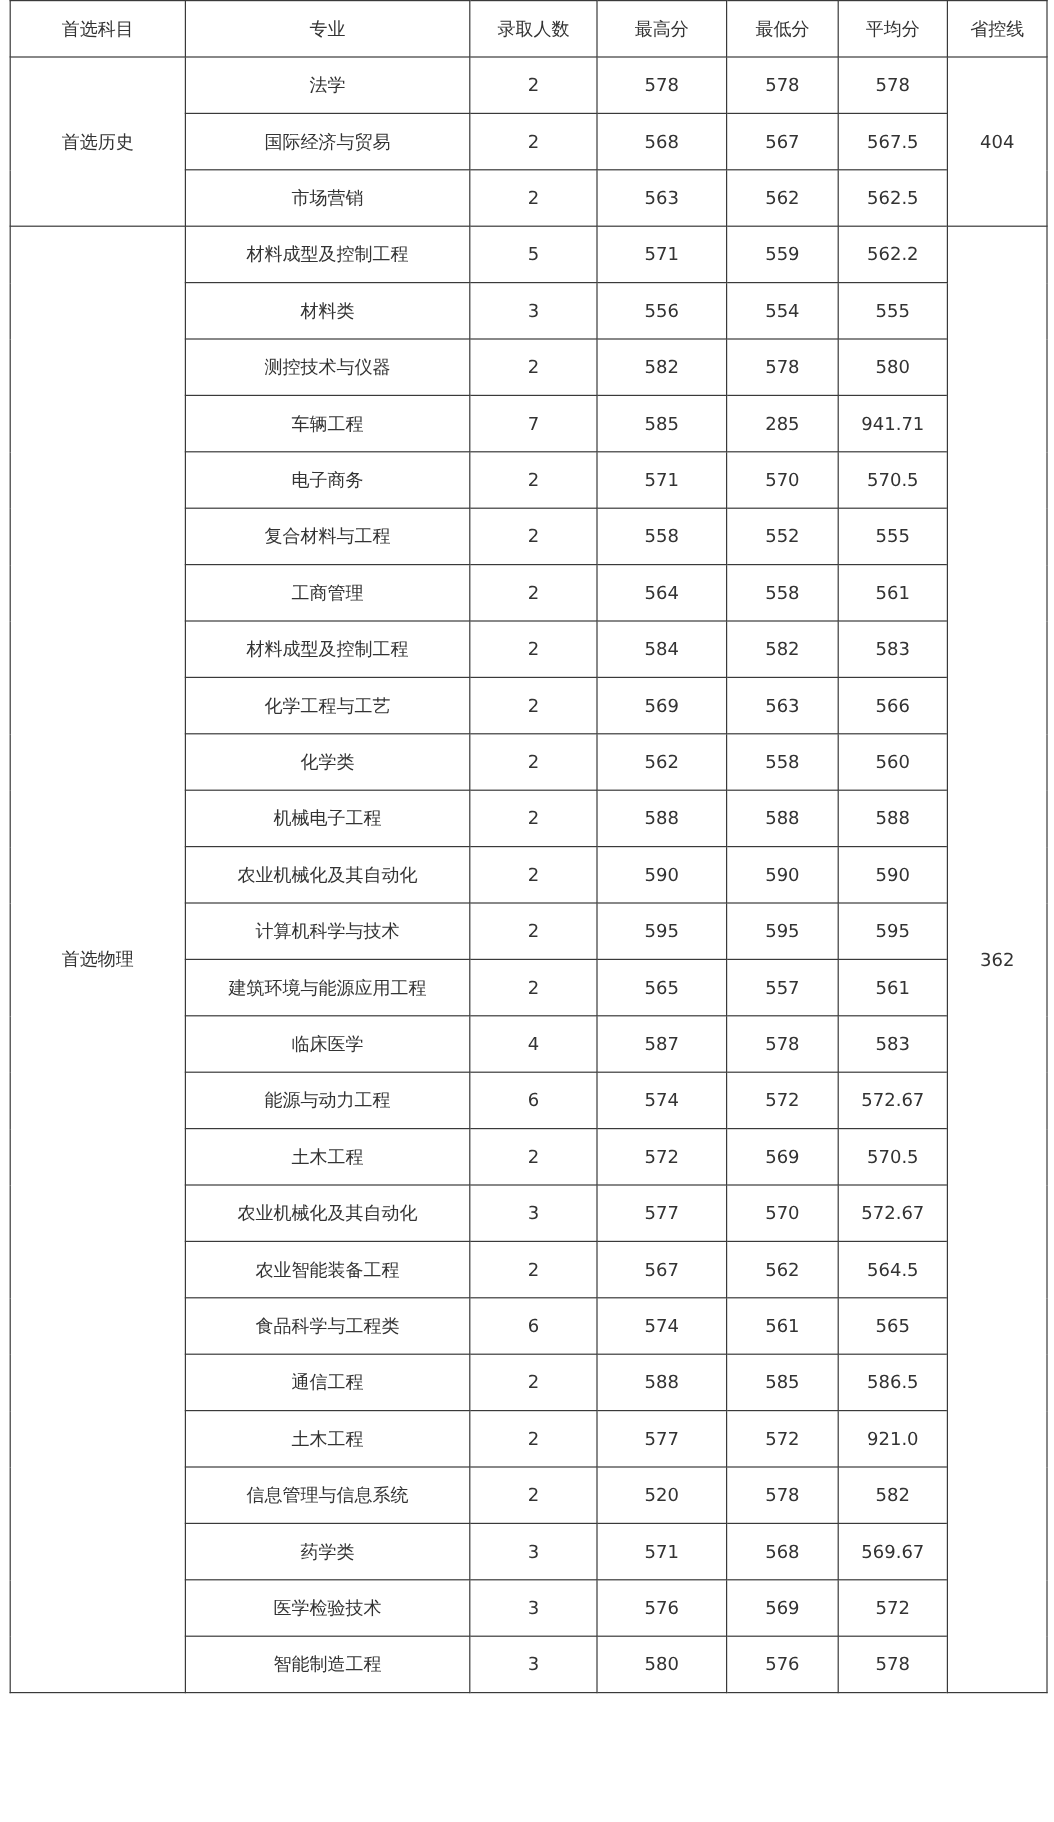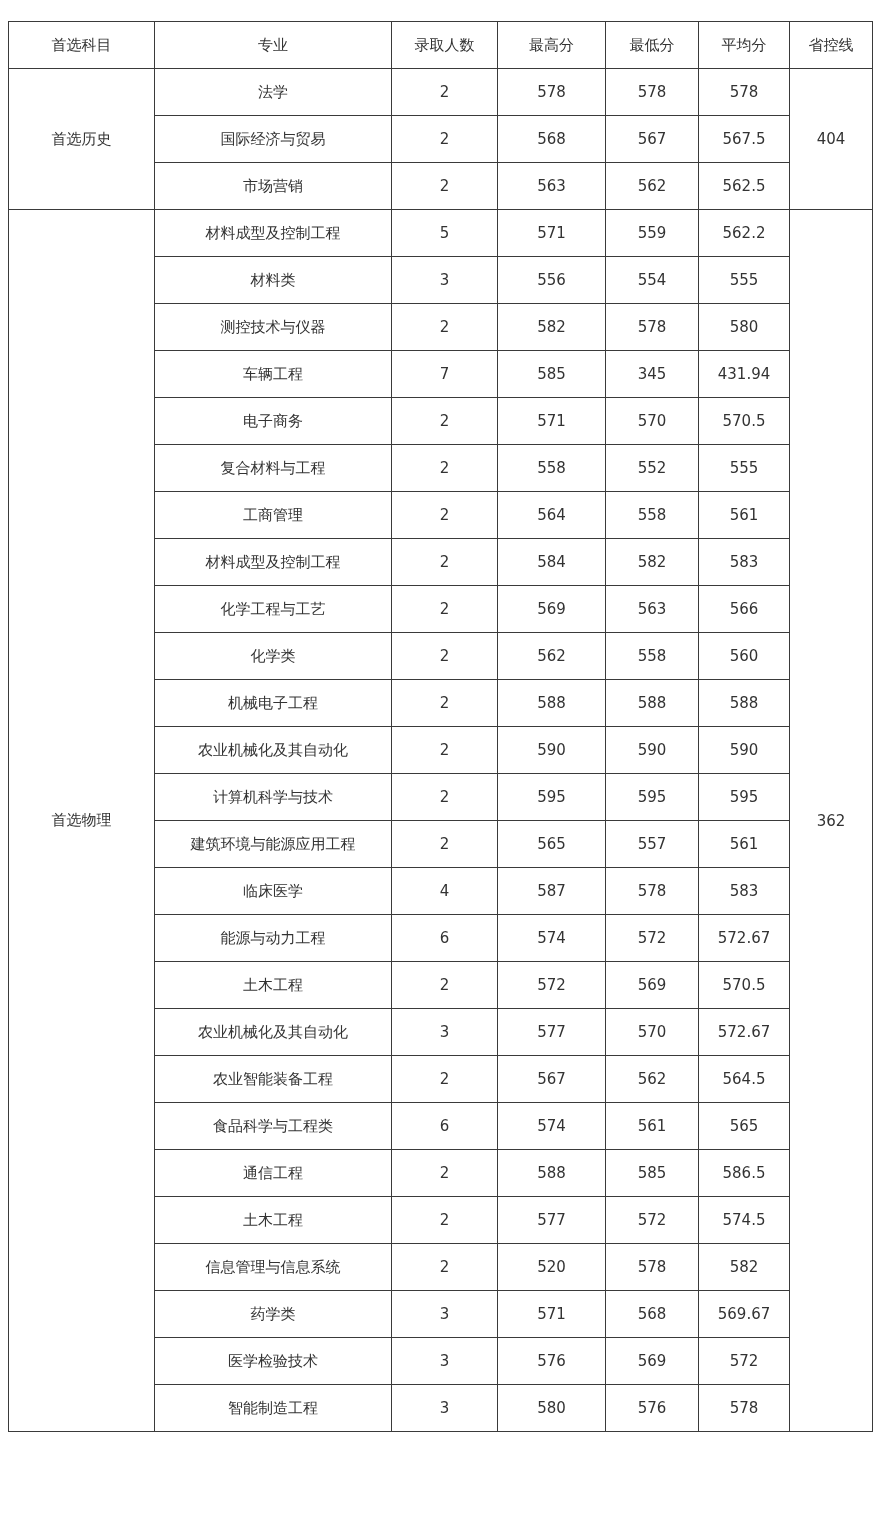--- a/index.html
+++ b/index.html
@@ -1,18 +1,18 @@
 <!DOCTYPE html>
 <html><head>
 <meta charset="utf-8">
 <style>
   html, body { margin: 0; padding: 0; background: #ffffff; }
   body { width: 878px; height: 1518px; position: relative; font-family: "DejaVu Sans", "Liberation Sans", sans-serif; color: #333333; }
   table.scores {
-    position: absolute; left: 8px; top: 21px;
+    position: absolute; left: 8px; top: 0;
     border-collapse: collapse; table-layout: fixed;
     width: 864px;
   }
   table.scores td, table.scores th {
     border: 1px solid #3a3a3a;
     height: 46px; padding: 0;
     text-align: center; vertical-align: middle;
     font-size: 15px; font-weight: normal; color: #333333;
   }
   col.c1 { width: 146px; }
@@ -91,22 +91,22 @@
         <td>测控技术与仪器</td>
         <td>2</td>
         <td>582</td>
         <td>578</td>
         <td>580</td>
       </tr>
       <tr>
         <td>车辆工程</td>
         <td>7</td>
         <td>585</td>
-        <td>345</td>
-        <td>431.94</td>
+        <td>285</td>
+        <td>941.71</td>
       </tr>
       <tr>
         <td>电子商务</td>
         <td>2</td>
         <td>571</td>
         <td>570</td>
         <td>570.5</td>
       </tr>
       <tr>
         <td>复合材料与工程</td>
@@ -218,21 +218,21 @@
         <td>2</td>
         <td>588</td>
         <td>585</td>
         <td>586.5</td>
       </tr>
       <tr>
         <td>土木工程</td>
         <td>2</td>
         <td>577</td>
         <td>572</td>
-        <td>574.5</td>
+        <td>921.0</td>
       </tr>
       <tr>
         <td>信息管理与信息系统</td>
         <td>2</td>
         <td>520</td>
         <td>578</td>
         <td>582</td>
       </tr>
       <tr>
         <td>药学类</td>

